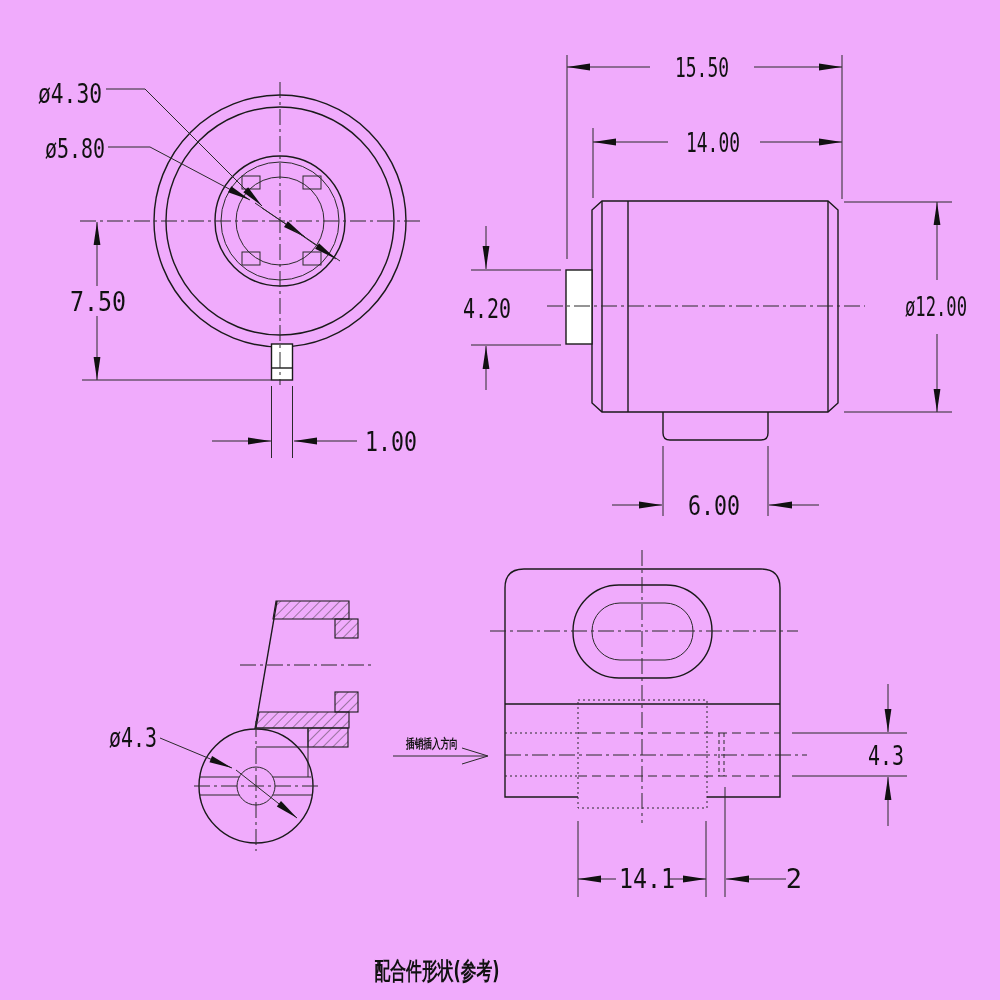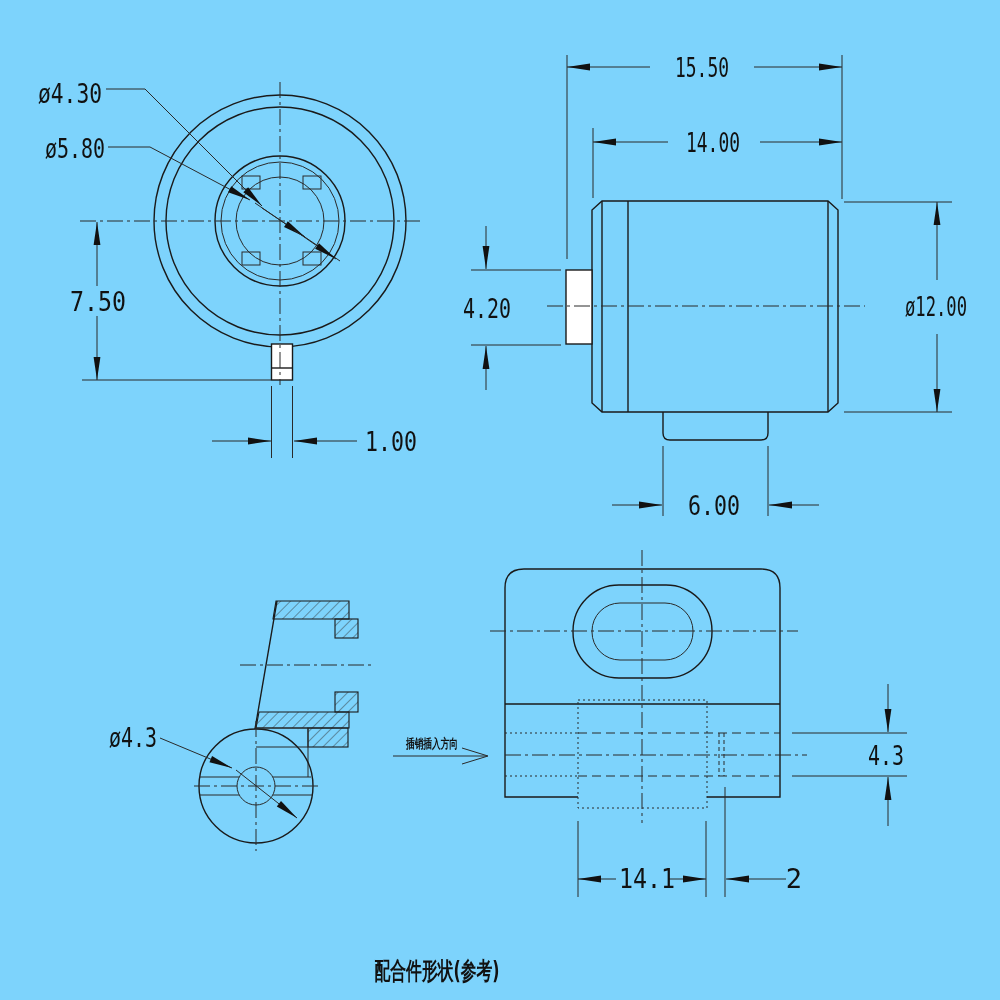--- a/index.html
+++ b/index.html
@@ -1,16 +1,16 @@
 <!DOCTYPE html>
 <html><head>
 <meta charset="utf-8">
 <style>
   html,body{margin:0;padding:0;background:#ffffff;}
-  #stage{position:relative;width:1000px;height:1000px;background:#7dd3fc;overflow:hidden;}
+  #stage{position:relative;width:1000px;height:1000px;background:#f0abfc;overflow:hidden;}
   svg{position:absolute;left:0;top:0;}
   .edge{stroke:#1a1a1a;stroke-width:1.4;fill:none;}
   .thin{stroke:#2a2a2a;stroke-width:1;fill:none;}
   .center{stroke:#2a2a2a;stroke-width:1;fill:none;stroke-dasharray:16 4 3 4;}
   .hidden-l{stroke:#2a2a2a;stroke-width:1;fill:none;stroke-dasharray:9 5;}
   .dotted{stroke:#2a2a2a;stroke-width:1;fill:none;stroke-dasharray:2 3;}
   .dashv{stroke:#2a2a2a;stroke-width:1;fill:none;stroke-dasharray:4 3;}
   .hatched{fill:url(#hatch);stroke:#1a1a1a;stroke-width:1.1;}
   .whitefill{fill:#fff;stroke:#1a1a1a;stroke-width:1.4;}
   text.dim{font-family:"DejaVu Sans Mono","Liberation Mono",monospace;font-size:27px;fill:#111;}

